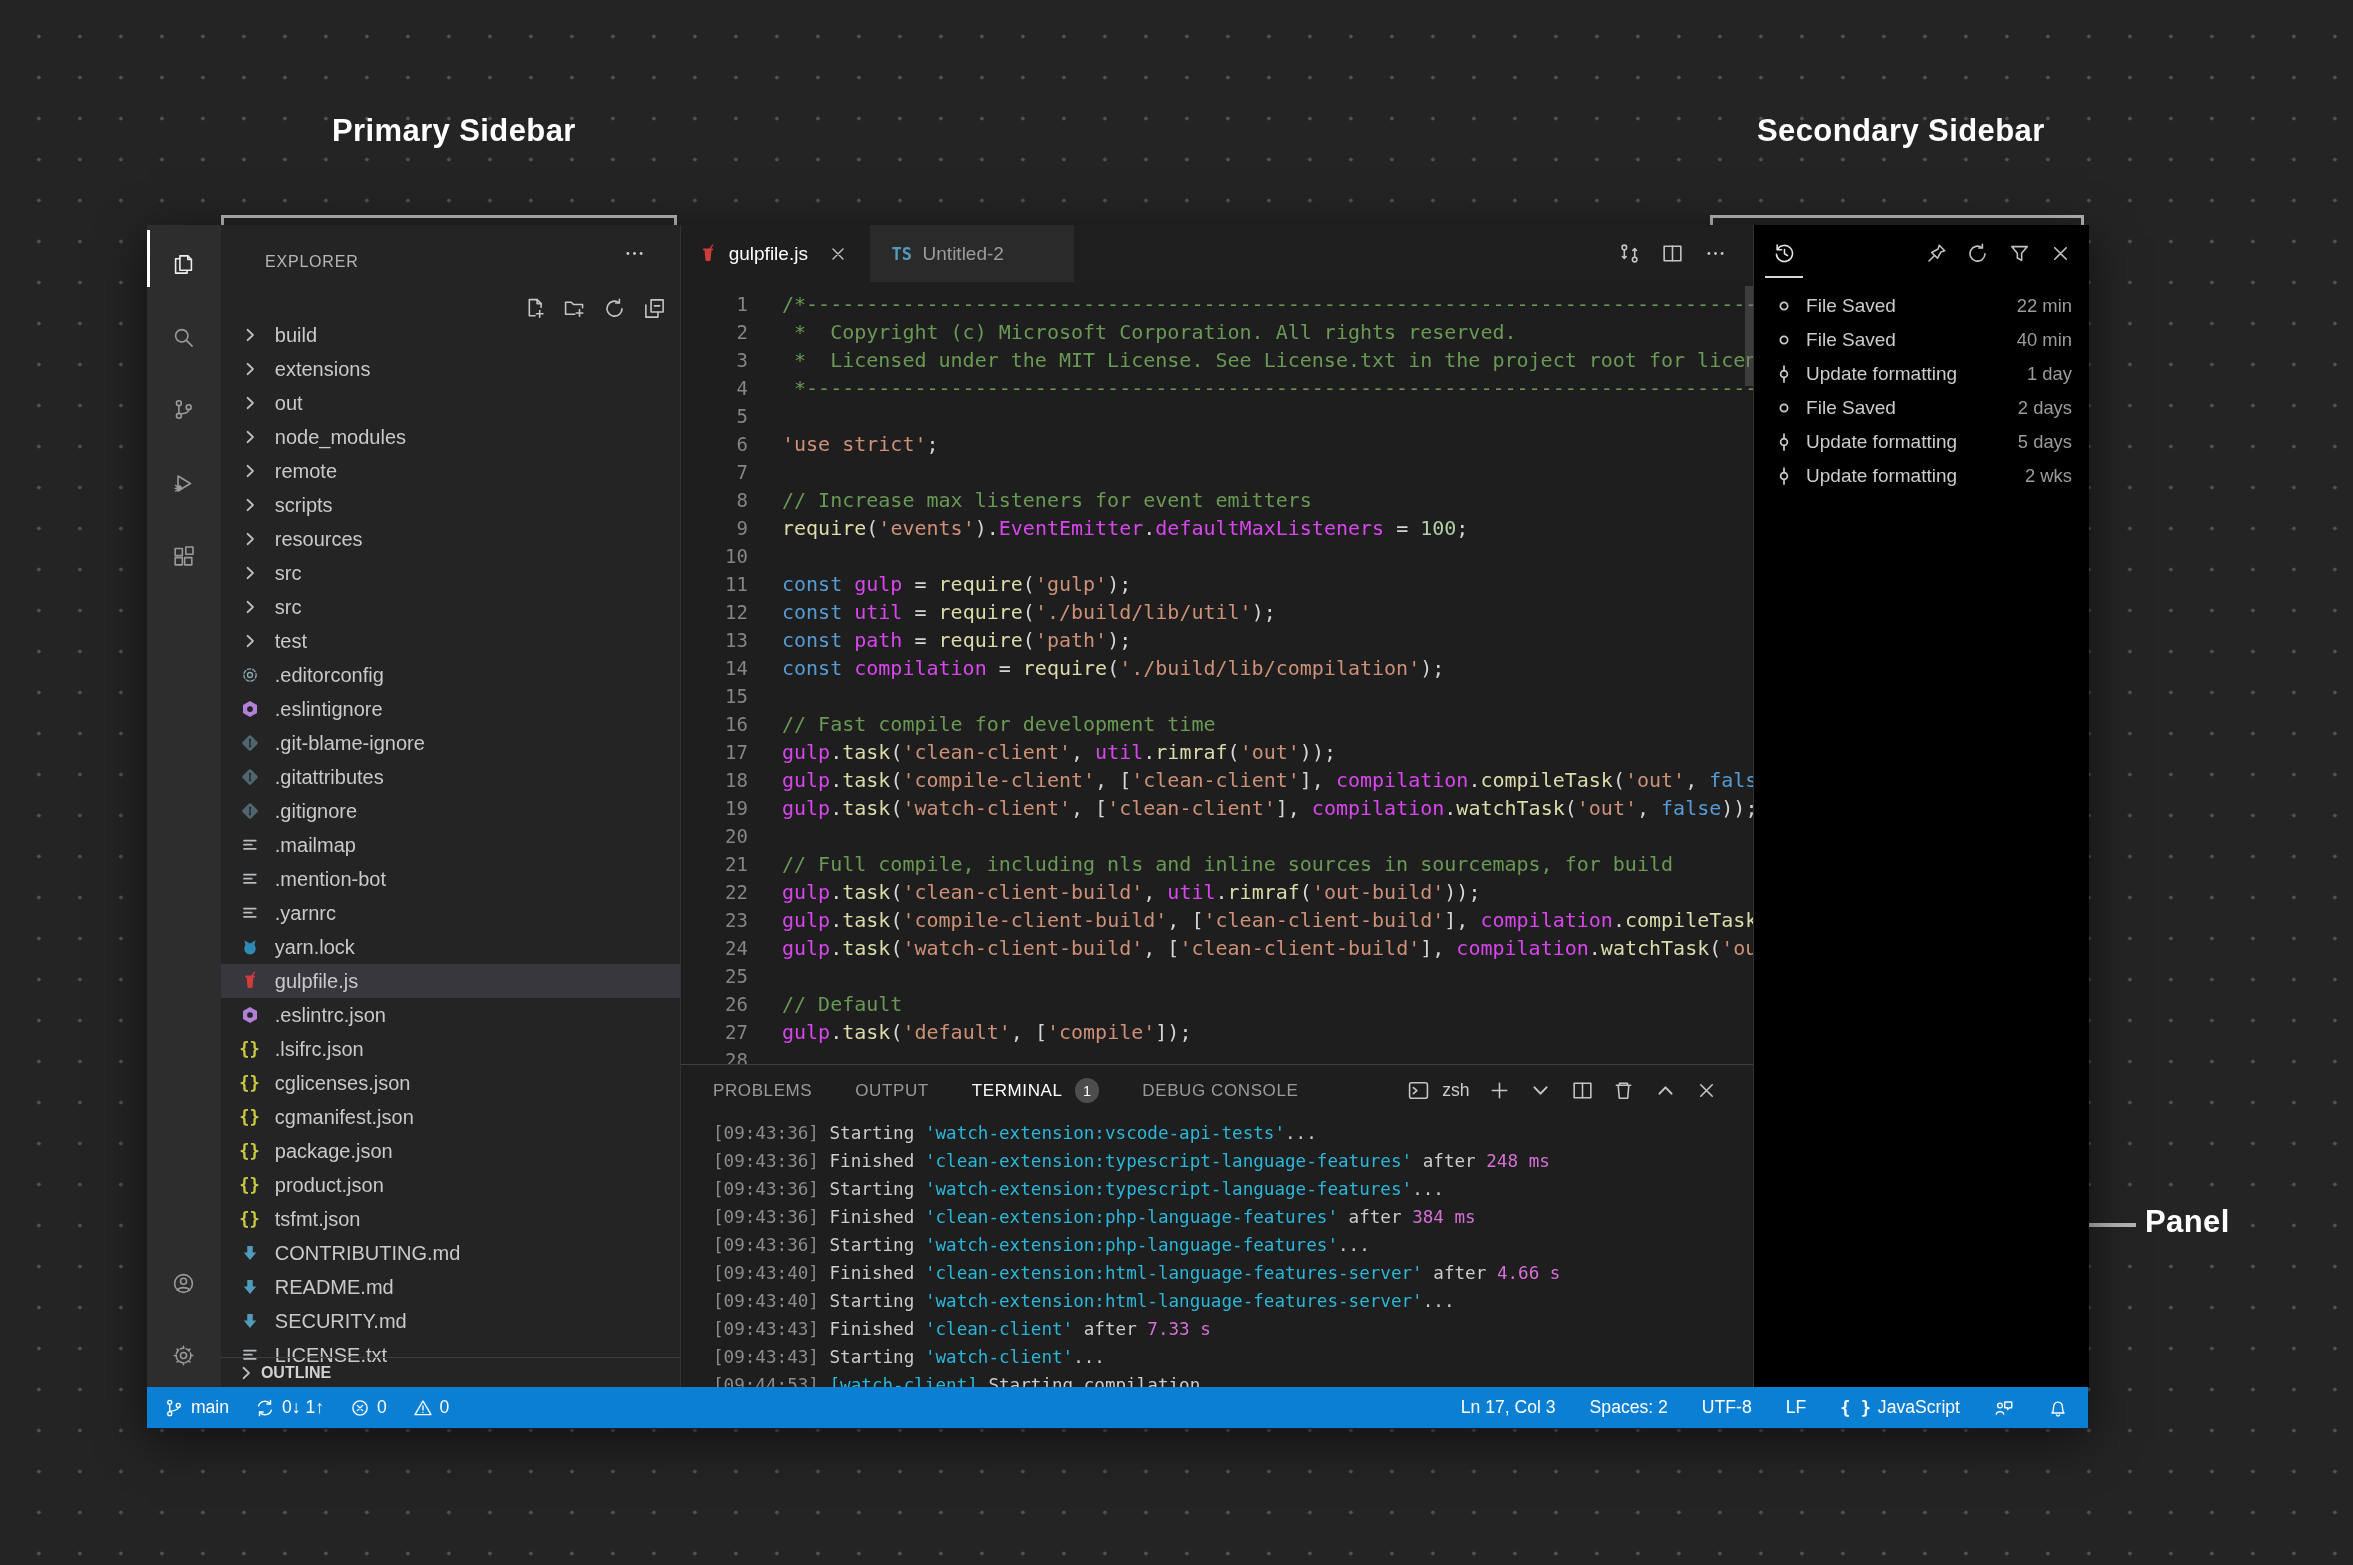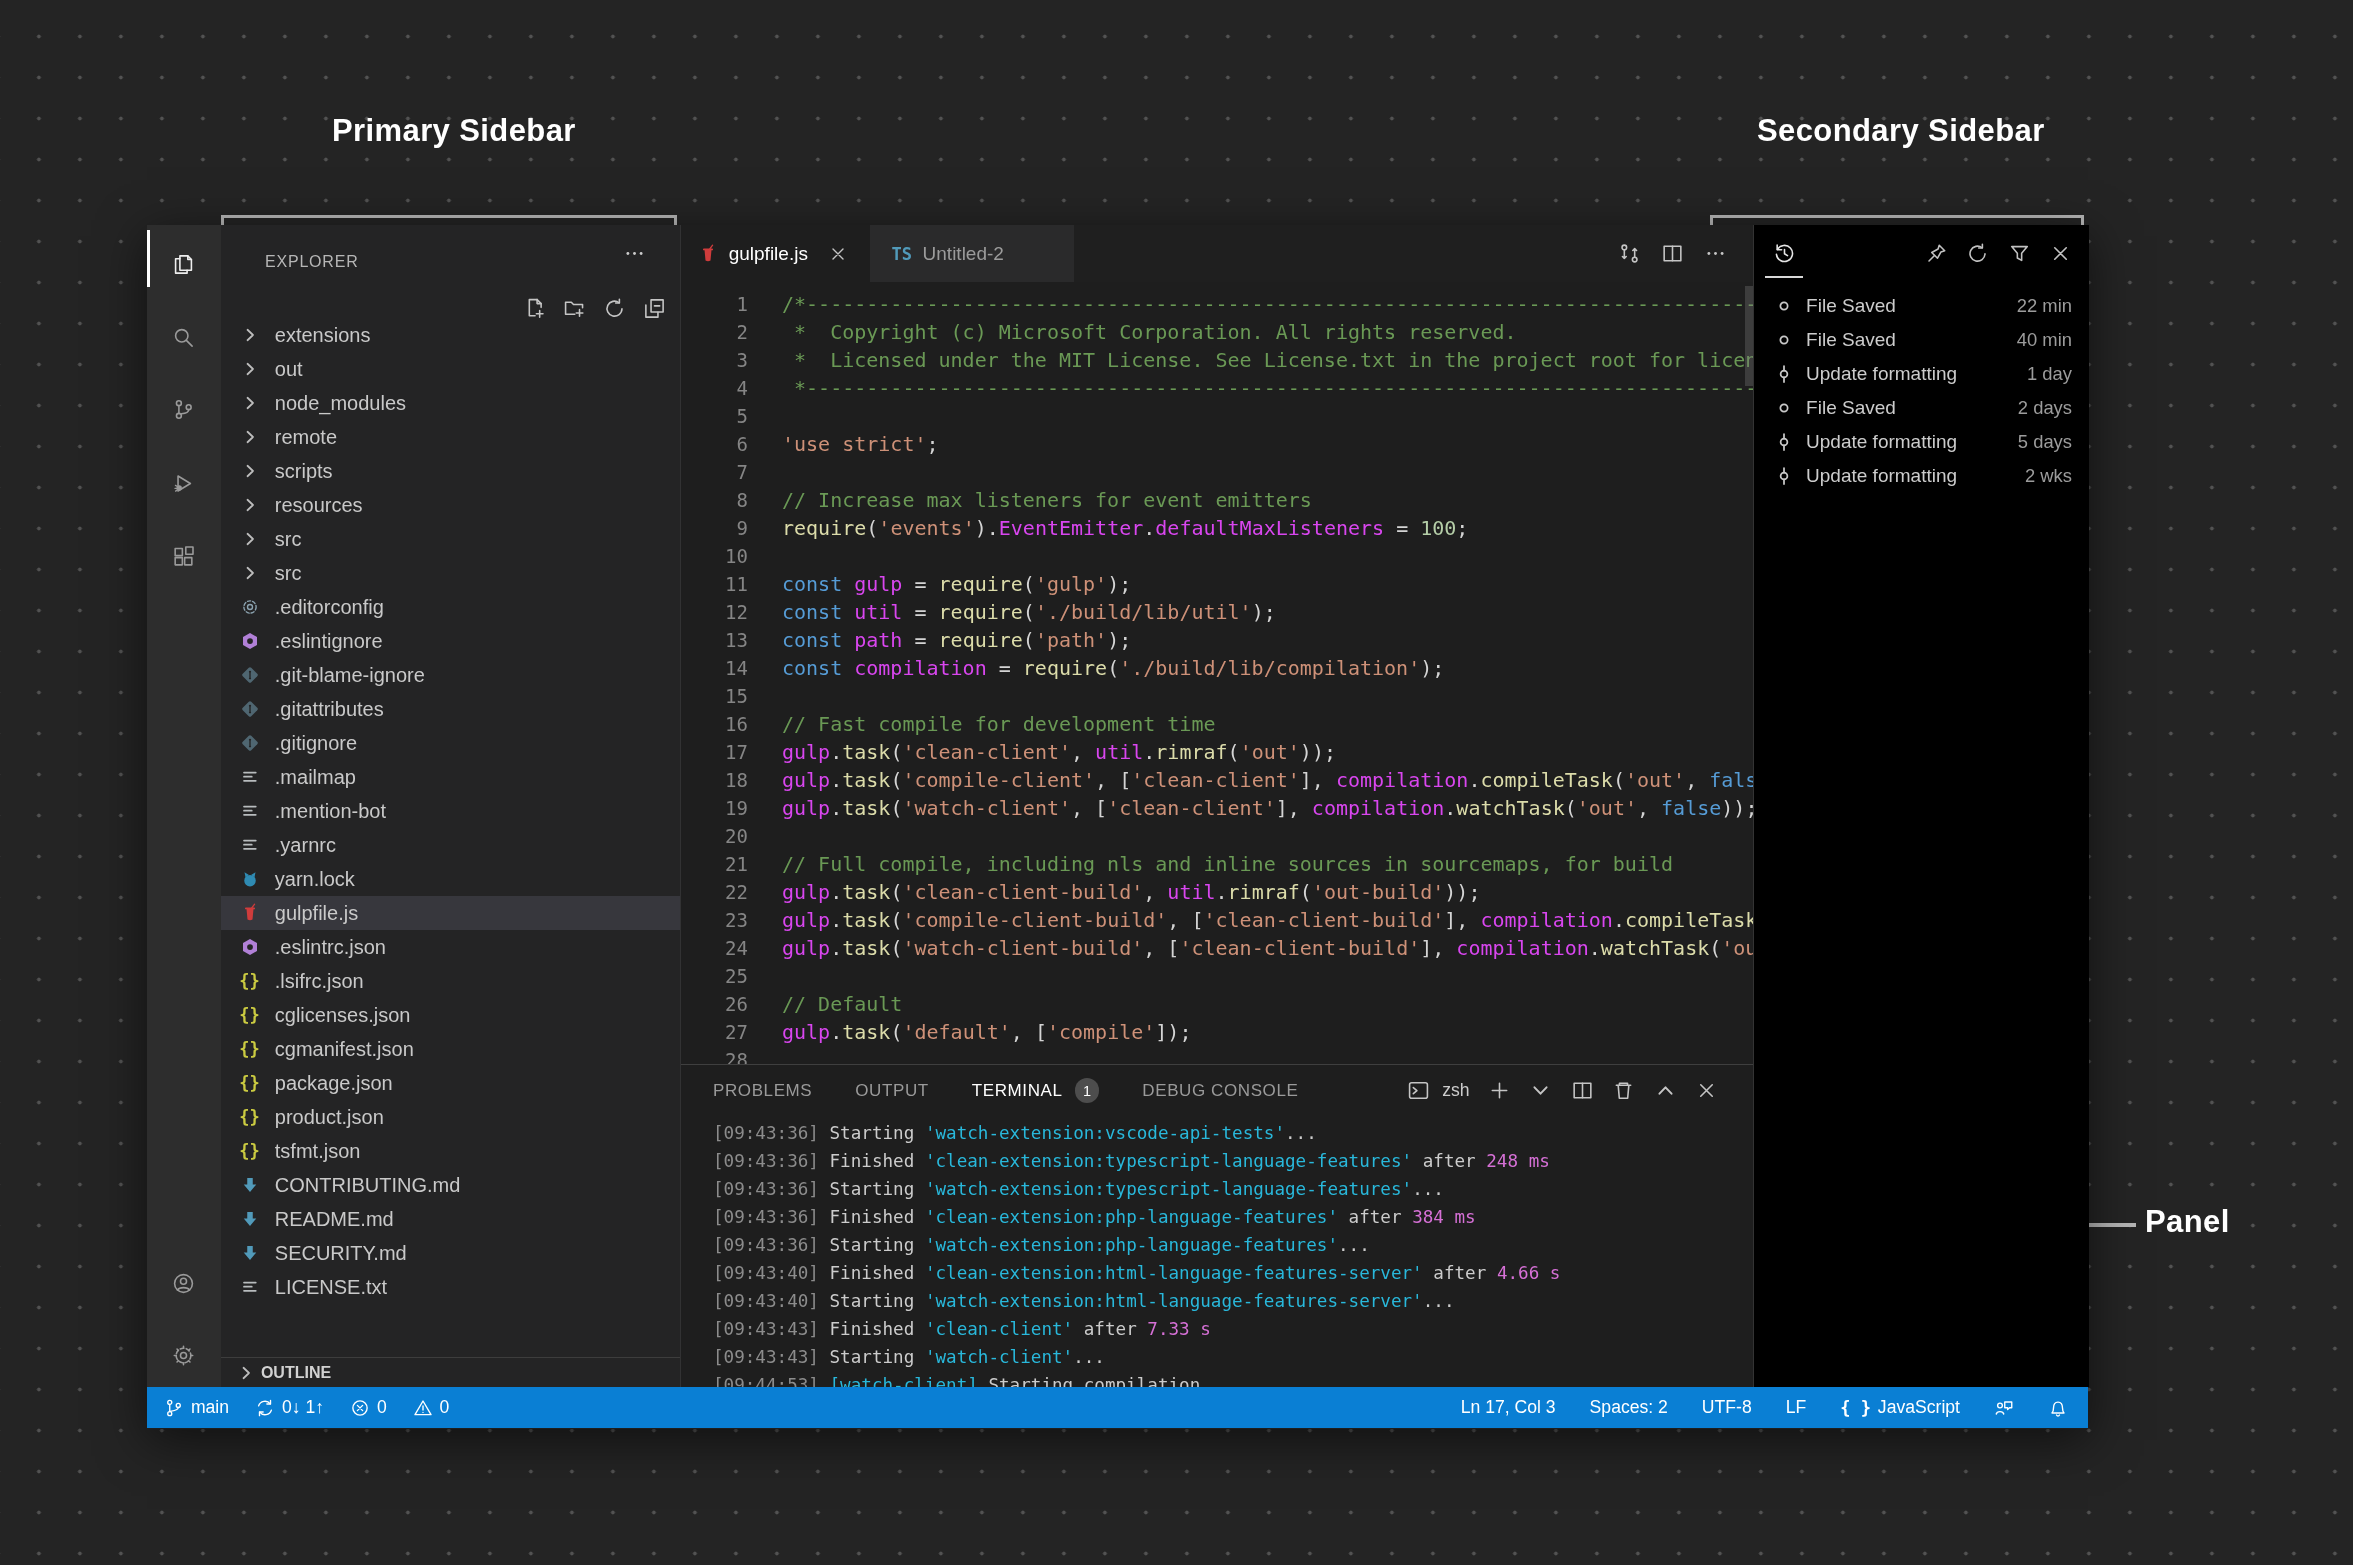--- a/index.html
+++ b/index.html
@@ -227,20 +227,28 @@
             </span>
           </span>
         </div>
       <div class="tree" id="file-tree">
           <div class="tree-row">
             <span class="chev icon small">
               <svg viewBox="0 0 16 16" fill="none" stroke="currentColor" stroke-width="1.1" stroke-linecap="round" stroke-linejoin="round">
                 <path d="M6 3.8 L10.4 8 L6 12.2" stroke-width="1.4"></path>
               </svg>
             </span>
+            <span class="name">build</span>
+          </div>
+          <div class="tree-row">
+            <span class="chev icon small">
+              <svg viewBox="0 0 16 16" fill="none" stroke="currentColor" stroke-width="1.1" stroke-linecap="round" stroke-linejoin="round">
+                <path d="M6 3.8 L10.4 8 L6 12.2" stroke-width="1.4"></path>
+              </svg>
+            </span>
             <span class="name">extensions</span>
           </div>
           <div class="tree-row">
             <span class="chev icon small">
               <svg viewBox="0 0 16 16" fill="none" stroke="currentColor" stroke-width="1.1" stroke-linecap="round" stroke-linejoin="round">
                 <path d="M6 3.8 L10.4 8 L6 12.2" stroke-width="1.4"></path>
               </svg>
             </span>
             <span class="name">out</span>
           </div>
@@ -284,20 +292,28 @@
             </span>
             <span class="name">src</span>
           </div>
           <div class="tree-row">
             <span class="chev icon small">
               <svg viewBox="0 0 16 16" fill="none" stroke="currentColor" stroke-width="1.1" stroke-linecap="round" stroke-linejoin="round">
                 <path d="M6 3.8 L10.4 8 L6 12.2" stroke-width="1.4"></path>
               </svg>
             </span>
             <span class="name">src</span>
+          </div>
+          <div class="tree-row">
+            <span class="chev icon small">
+              <svg viewBox="0 0 16 16" fill="none" stroke="currentColor" stroke-width="1.1" stroke-linecap="round" stroke-linejoin="round">
+                <path d="M6 3.8 L10.4 8 L6 12.2" stroke-width="1.4"></path>
+              </svg>
+            </span>
+            <span class="name">test</span>
           </div>
           <div class="tree-row">
             <span class="ficon icon small" style="color: rgb(140, 163, 176);">
               <svg viewBox="0 0 16 16" fill="none" stroke="currentColor" stroke-width="1.1" stroke-linecap="round" stroke-linejoin="round">
                 <circle cx="8" cy="8" r="2"></circle>
                 <circle cx="8" cy="8" r="4.9" stroke-dasharray="2.5 1.6"></circle>
               </svg>
             </span>
             <span class="name">.editorconfig</span>
           </div>

